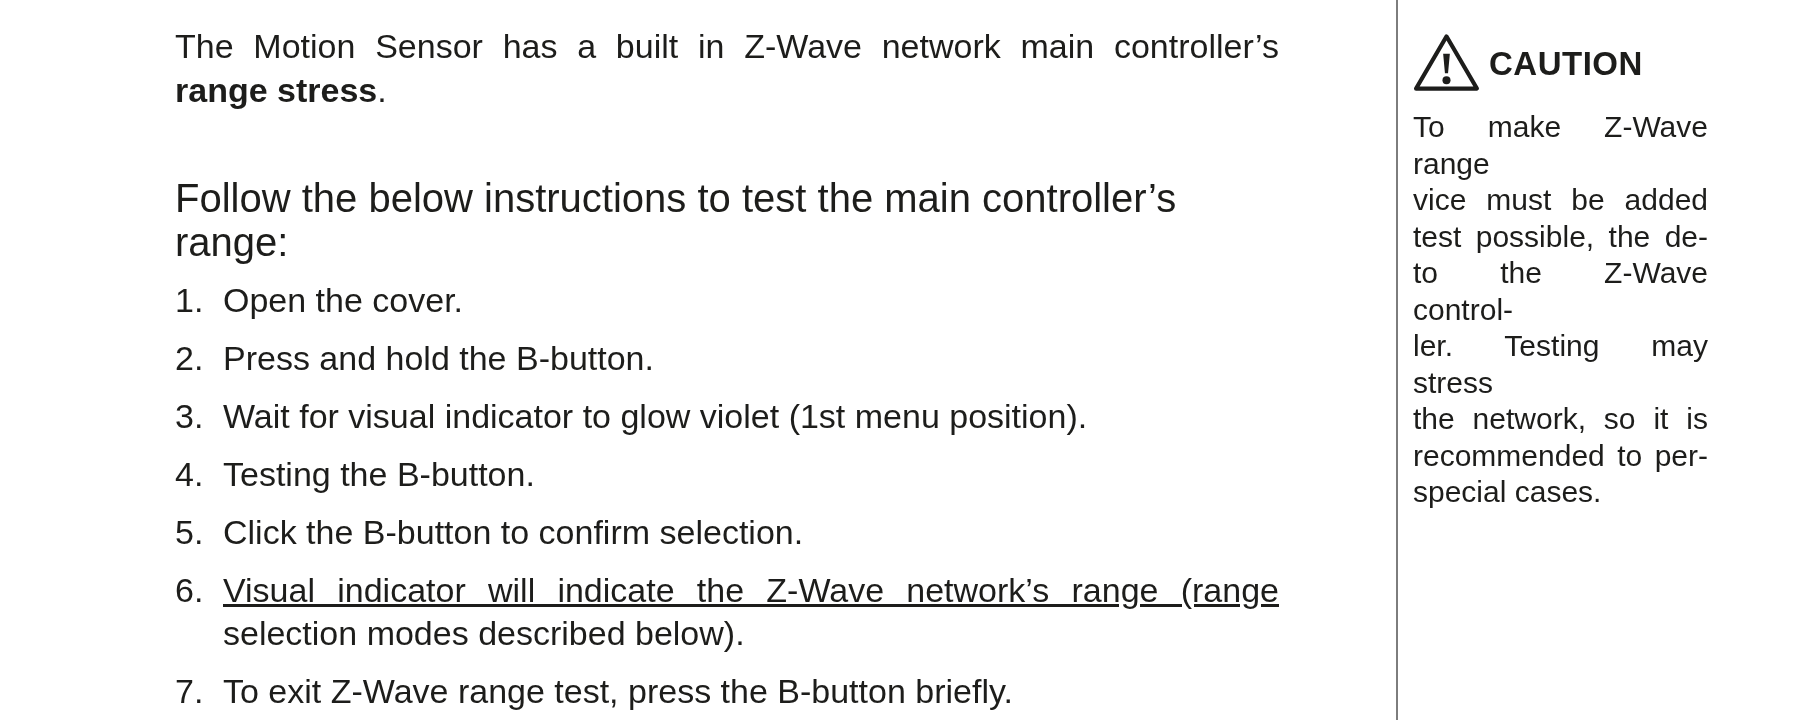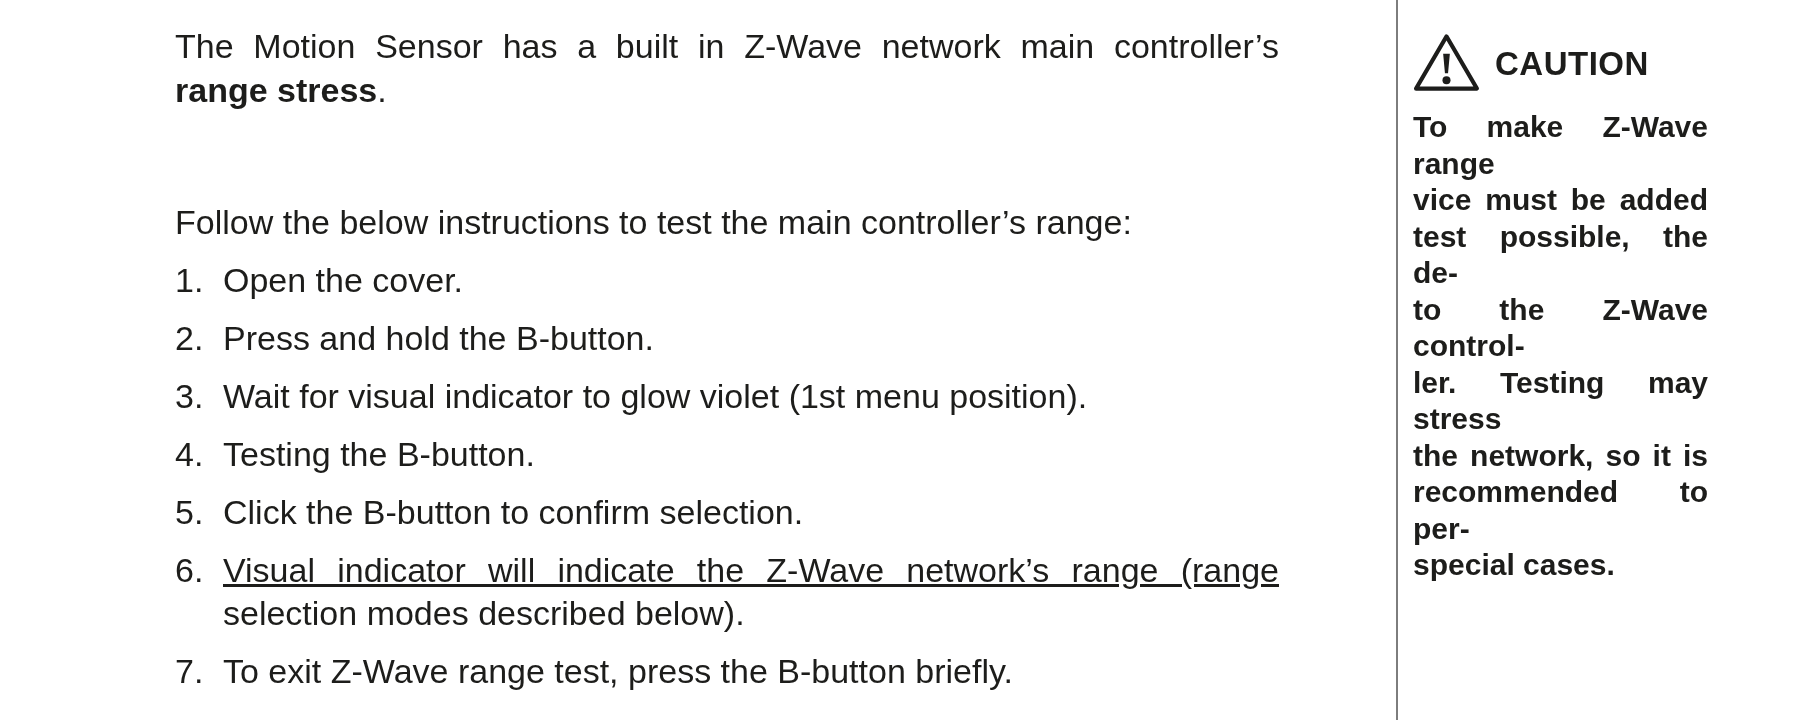--- a/index.html
+++ b/index.html
@@ -18,54 +18,54 @@
   .page { position: relative; width: 1794px; height: 608px; }
 
   
   .main-col {
     position: absolute; left: 175px; top: 24px; width: 1104px;
   }
   .intro { font-size: 34px; line-height: 44px; }
   .jline { display: block; text-align: justify; text-align-last: justify; }
   .plainline { display: block; }
   .heading {
-    margin-top: 88px;
-    font-size: 34px; line-height: 44px;
+    margin-top: 64px;
+    font-size: 40px; line-height: 44px;
   }
   .steps {
     list-style: none;
     margin-top: 15px;
     font-size: 34px; line-height: 43px;
   }
   .step { position: relative; padding-left: 48px; margin-bottom: 15px; }
   .step-num { position: absolute; left: 0; top: 0; }
   .step-line { display: block; }
   .step-line.jfull { text-align: justify; text-align-last: justify; text-decoration: underline; }
 
   
   .divider {
     position: absolute; left: 1396px; top: 0;
     width: 2px; height: 720px;
     background: var(--divider-color);
   }
 
   
   .sidebar { position: absolute; left: 1413px; top: 32px; width: 295px; }
-  .caution-header { display: flex; align-items: center; gap: 15px; }
+  .caution-header { display: flex; align-items: center; gap: 9px; }
   .warn-icon { display: inline-block; width: 67px; height: 61px; flex: 0 0 auto; }
   .warn-icon svg { width: 67px; height: 61px; display: block; }
   .caution-label {
     font-weight: bold; font-size: 33px; letter-spacing: 0.5px;
     transform: translateY(1px);
   }
   .caution-body {
     margin-top: 16px;
     font-size: 30px; line-height: 36.5px;
   }
-  .cb-line { display: block; text-align: justify; text-align-last: justify; font-weight: bold; }
+  .cb-line { display: block; text-align: justify; text-align-last: justify; }
   .cb-line.last { text-align-last: auto; }
 </style>
 </head>
 <body>
 
 <div class="page">
 
   <div class="main-col">
     <p class="intro">
       <span class="jline">The Motion Sensor has a built in Z-Wave network main controller’s</span>

